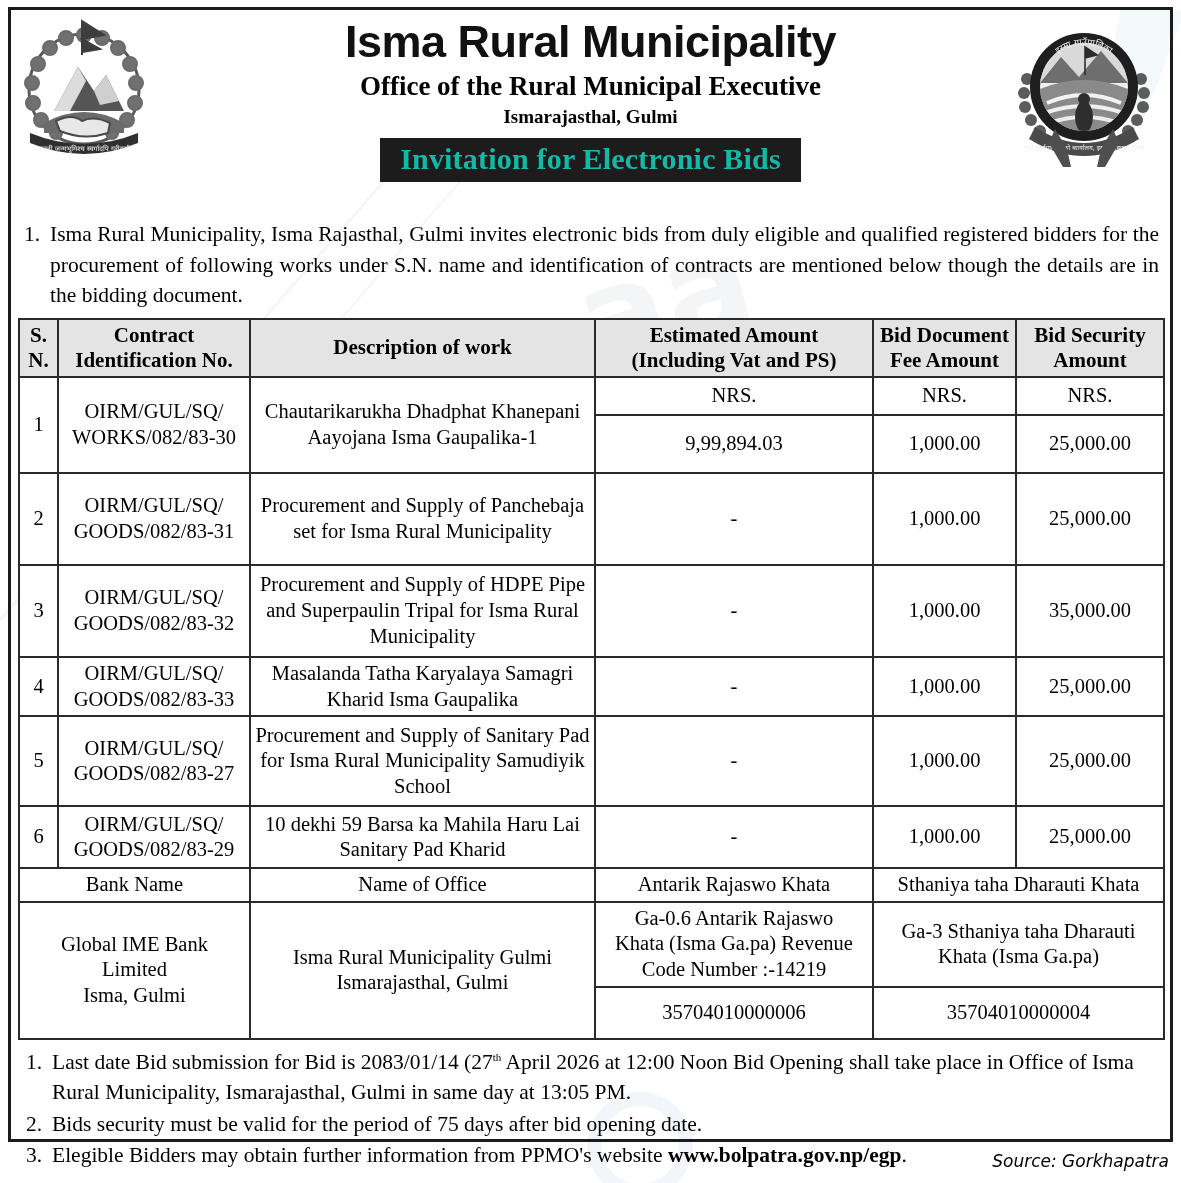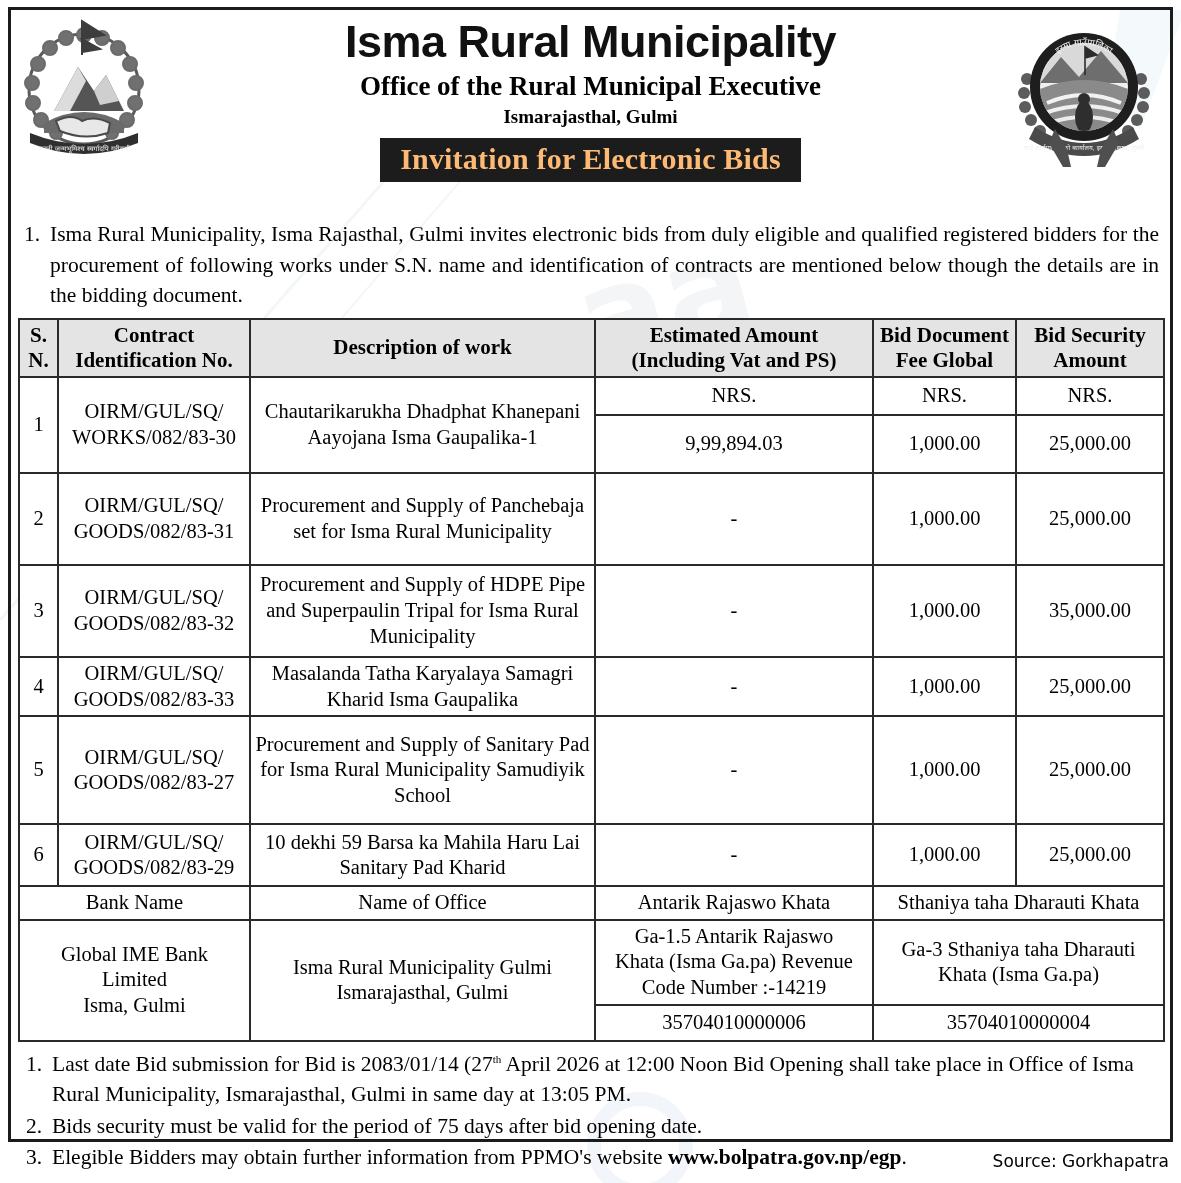--- a/index.html
+++ b/index.html
@@ -95,21 +95,21 @@
     font-family: "Liberation Serif", serif;
     font-weight: 700;
     font-size: 19px;
     line-height: 1.2;
     margin-top: 4px;
   }
   .banner-wrap { margin-top: 9px; }
   .banner {
     display: inline-block;
     background: #1c1c1c;
-    color: #fdba74;
+    color: #14b8a6;
     font-family: "Liberation Serif", serif;
     font-weight: 700;
     font-size: 30px;
     padding: 4px 20px 6px 20px;
     letter-spacing: 0.2px;
   }
   .pubdate {
     font-family: "Liberation Serif", serif;
     font-weight: 700;
     font-size: 20px;
@@ -185,20 +185,21 @@
     font-weight: 700;
     font-size: 22px;
     margin-top: 8px;
     padding-right: 6px;
   }
   .source {
     position: absolute;
     right: 12px;
     bottom: 12px;
     font-family: "DejaVu Sans", sans-serif;
+    font-style: italic;
     font-weight: 400;
     font-size: 17px;
     z-index: 4;
   }
 </style>
 </head>
 <body>
 
 <div id="watermark">
   <div class="wm-text" style="left:60px; top:330px; font-size:150px; transform:rotate(-12deg);">sc</div>
@@ -350,21 +351,21 @@
           <span>Contract</span><br>
           <span>Identification No.</span>
         </th>
         <th>Description of work</th>
         <th>
           <span>Estimated Amount</span><br>
           <span>(Including Vat and PS)</span>
         </th>
         <th>
           <span>Bid Document</span><br>
-          <span>Fee Global</span>
+          <span>Fee Amount</span>
         </th>
         <th>
           <span>Bid Security</span><br>
           <span>Amount</span>
         </th>
       </tr>
     </thead>
     <tbody>
 
       <tr>
@@ -419,21 +420,21 @@
         <td>1,000.00</td>
         <td>25,000.00</td>
       </tr>
 
       <tr>
         <td>5</td>
         <td>
           <span>OIRM/GUL/SQ/</span><br>
           <span>GOODS/082/83-27</span>
         </td>
-        <td style="height:108px">Procurement and Supply of Sanitary Pad for Isma Rural Municipality Samudiyik School</td>
+        <td style="height:90px">Procurement and Supply of Sanitary Pad for Isma Rural Municipality Samudiyik School</td>
         <td>-</td>
         <td>1,000.00</td>
         <td>25,000.00</td>
       </tr>
 
       <tr>
         <td>6</td>
         <td>
           <span>OIRM/GUL/SQ/</span><br>
           <span>GOODS/082/83-29</span>
@@ -455,32 +456,32 @@
         <td class="bank-cell" colspan="2" rowspan="2">
           <span>Global IME Bank</span><br>
           <span>Limited</span><br>
           <span>Isma, Gulmi</span>
         </td>
         <td class="bank-cell" rowspan="2">
           <span>Isma Rural Municipality Gulmi</span><br>
           <span>Ismarajasthal, Gulmi</span>
         </td>
         <td class="bank-cell" style="height:84px">
-          <span>Ga-1.5 Antarik Rajaswo</span><br>
+          <span>Ga-0.6 Antarik Rajaswo</span><br>
           <span>Khata  (Isma Ga.pa) Revenue</span><br>
           <span>Code Number  :-14219</span>
         </td>
         <td class="bank-cell" colspan="2">
           <span>Ga-3 Sthaniya taha Dharauti</span><br>
           <span>Khata (Isma Ga.pa)</span>
         </td>
       </tr>
 
       <tr>
-        <td class="bank-cell" style="height:36px">35704010000006</td>
+        <td class="bank-cell" style="height:52px">35704010000006</td>
         <td class="bank-cell" colspan="2">35704010000004</td>
       </tr>
     </tbody>
   </table>
 
   <div class="notes">
     <div class="note">
       <div class="note-num">1.</div>
       <div class="note-body"><span>Last date Bid submission for Bid is 2083/01/14 (27</span><sup>th</sup><span> April 2026 at 12:00 Noon Bid Opening shall take place in Office of Isma Rural Municipality, Ismarajasthal, Gulmi in same day at 13:05 PM.</span></div>
     </div>

